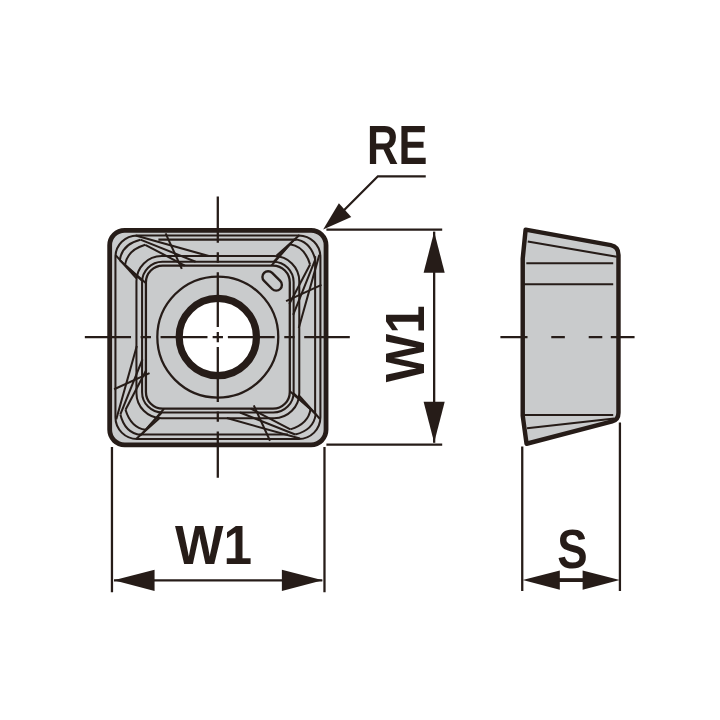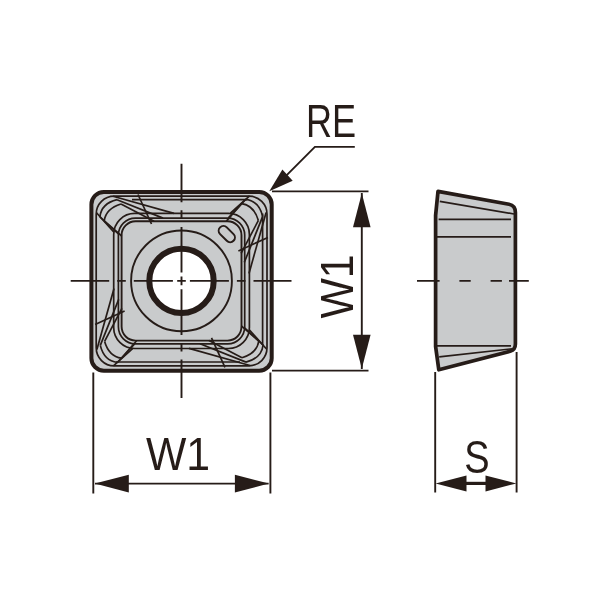--- a/index.html
+++ b/index.html
@@ -1,16 +1,16 @@
 <!DOCTYPE html>
 <html><head>
 <meta charset="utf-8">
 <style>
   html,body{margin:0;padding:0;background:#ffffff;}
-  .page{width:600px;height:520px;position:relative;font-family:"Liberation Sans",sans-serif;}
+  .page{width:600px;height:520px;position:relative;font-family:"Liberation Sans",sans-serif;font-weight:bold;}
 </style>
 </head>
 <body>
 <div class="page">
 <svg width="600" height="600" viewBox="0 0 600 600">
   <rect x="0" y="0" width="600" height="600" fill="#ffffff"></rect>
 
   <rect x="91.4" y="191.9" width="180.3" height="178.8" rx="12.5" fill="#c9cbcc" stroke="#261c18" stroke-width="4"></rect>
 
   <rect x="96.2" y="196.2" width="170.8" height="169.6" rx="18" fill="none" stroke="#261c18" stroke-width="1.7"></rect>

